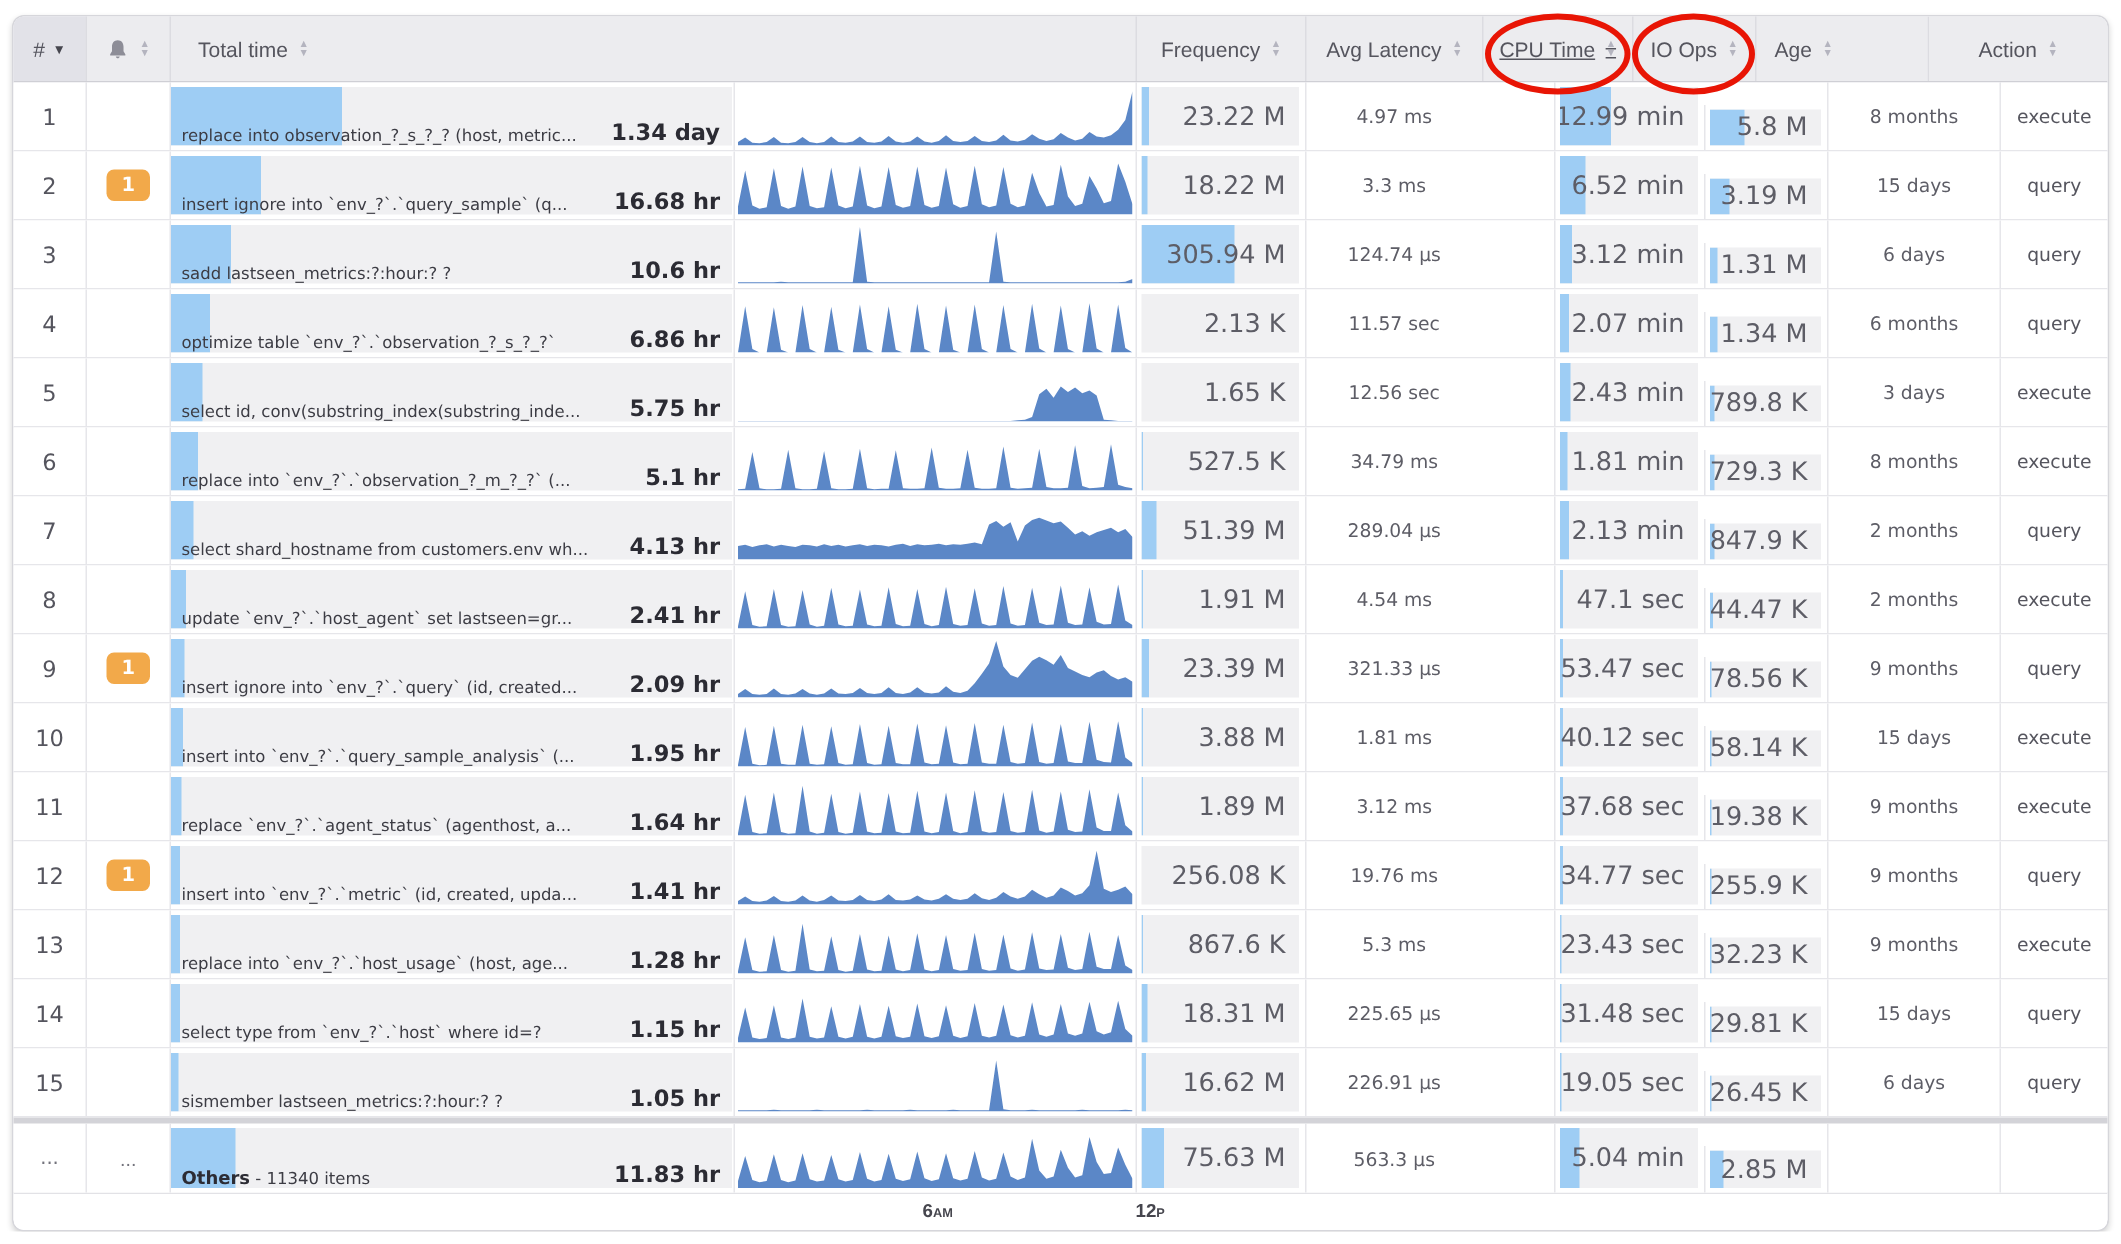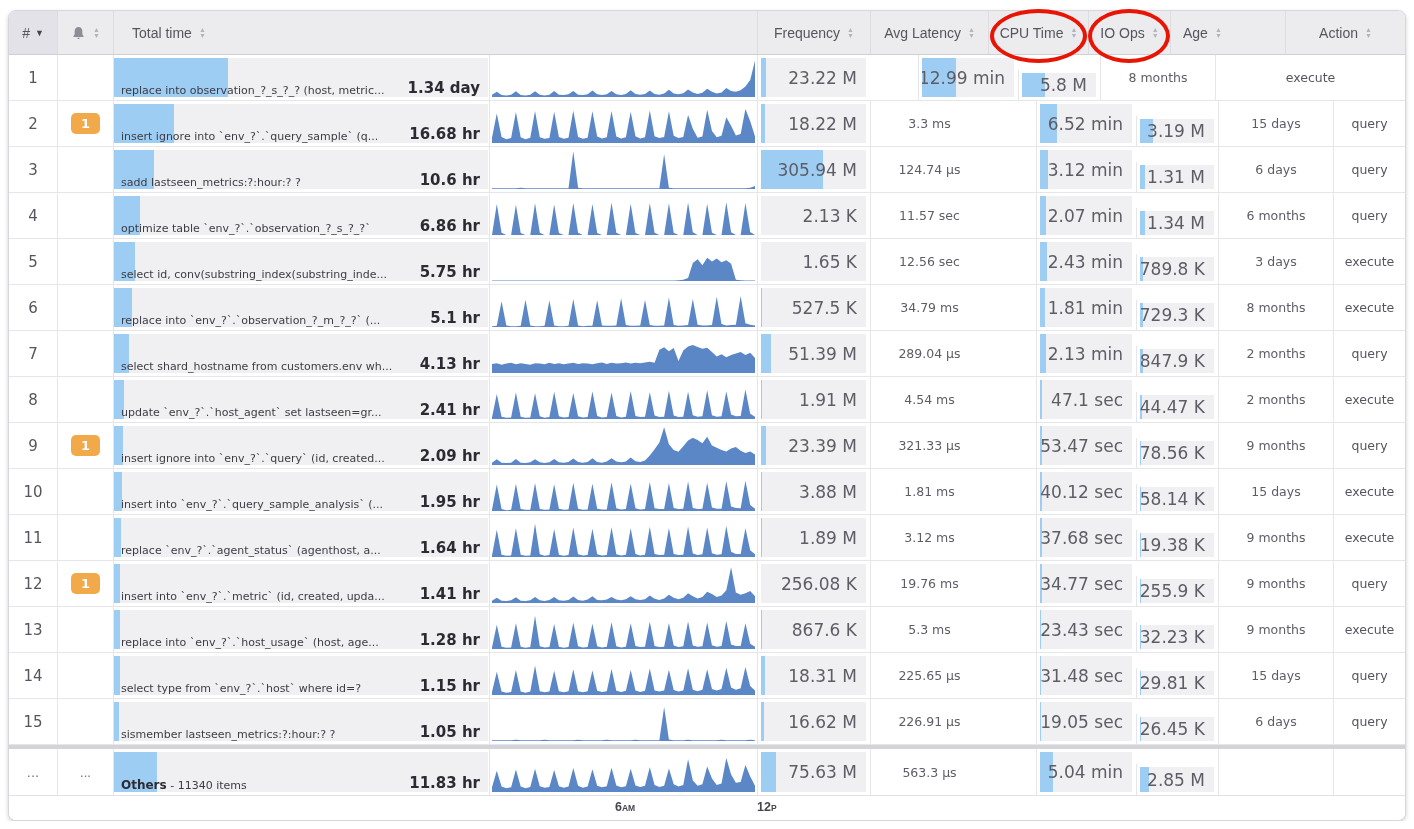--- a/index.html
+++ b/index.html
@@ -21,21 +21,21 @@
     display:flex; align-items:center; justify-content:center; gap:7px;
     color:#55555e; font-size:14px; position:relative;
     border-left:1px solid #dcdce1;
   }
   .th:first-child { border-left:none; border-radius:7px 0 0 0; }
   .th-rank   { width:48px;  background:#e2e2e8; gap:5px; }
   .th-bell   { width:56px; }
   .th-total  { width:644px; justify-content:flex-start; padding-left:18px; }
   .th-freq   { width:113px; }
   .th-lat    { width:118px; }
-  .th-cpu    { width:100px; }
+  .th-cpu    { width:100px;text-decoration:underline; }
   .th-io     { width:82px;  }
   .th-age    { width:115px; justify-content:flex-start; padding-left:12px; }
   .th-action { flex:1; border-radius:0 7px 0 0; }
   .sort { display:flex; flex-direction:column; align-items:center; line-height:6px; font-size:7px; color:#b4b4bf; cursor:pointer; }
   .rank-caret { font-size:9px; color:#46464e; }
   .bell-svg { width:15px; height:16px; }
   .annot {
     position:absolute; border:4px solid #e81505; border-radius:50%;
     pointer-events:none; z-index:6;
   }
@@ -172,20 +172,23 @@
       <svg viewBox="0 0 100 30" preserveAspectRatio="none">
               <polygon points="0,30 0.00,28.26 1.82,25.94 3.64,28.55 5.45,28.84 7.27,28.26 9.09,25.65 10.91,28.55 12.73,28.84 14.55,28.26 16.36,25.65 18.18,28.26 20.00,28.84 21.82,28.26 23.64,25.36 25.45,28.26 27.27,28.55 29.09,27.97 30.91,25.36 32.73,28.26 34.55,28.55 36.36,27.97 38.18,25.07 40.00,27.97 41.82,28.55 43.64,27.97 45.45,25.36 47.27,27.97 49.09,28.55 50.91,27.68 52.73,24.78 54.55,27.68 56.36,28.26 58.18,27.68 60.00,25.07 61.82,27.68 63.64,28.26 65.45,27.39 67.27,24.49 69.09,27.39 70.91,27.97 72.73,27.10 74.55,24.20 76.36,26.52 78.18,27.68 80.00,26.81 81.82,23.62 83.64,25.94 85.45,27.39 87.27,26.52 89.09,23.04 90.91,25.36 92.73,25.94 94.55,24.78 96.36,21.88 98.18,16.95 100.00,2.16 100,30" fill="#5b87c7"></polygon>
             </svg>
     </div>
     <div class="td td-freq">
       <div class="vblock">
               <span class="vbar" style="width: 4.3%;"></span>
               <span class="vtext">23.22 M</span>
             </div>
     </div>
+    <div class="td td-lat">
+            <span>4.97 ms</span>
+          </div>
     <div class="td td-cpu">
       <div class="vblock">
               <span class="vbar" style="width: 37%;"></span>
               <span class="vtext">12.99 min</span>
             </div>
     </div>
     <div class="td td-io">
       <div class="vblock">
               <span class="vbar" style="width: 31%;"></span>
               <span class="vtext">5.8 M</span>

